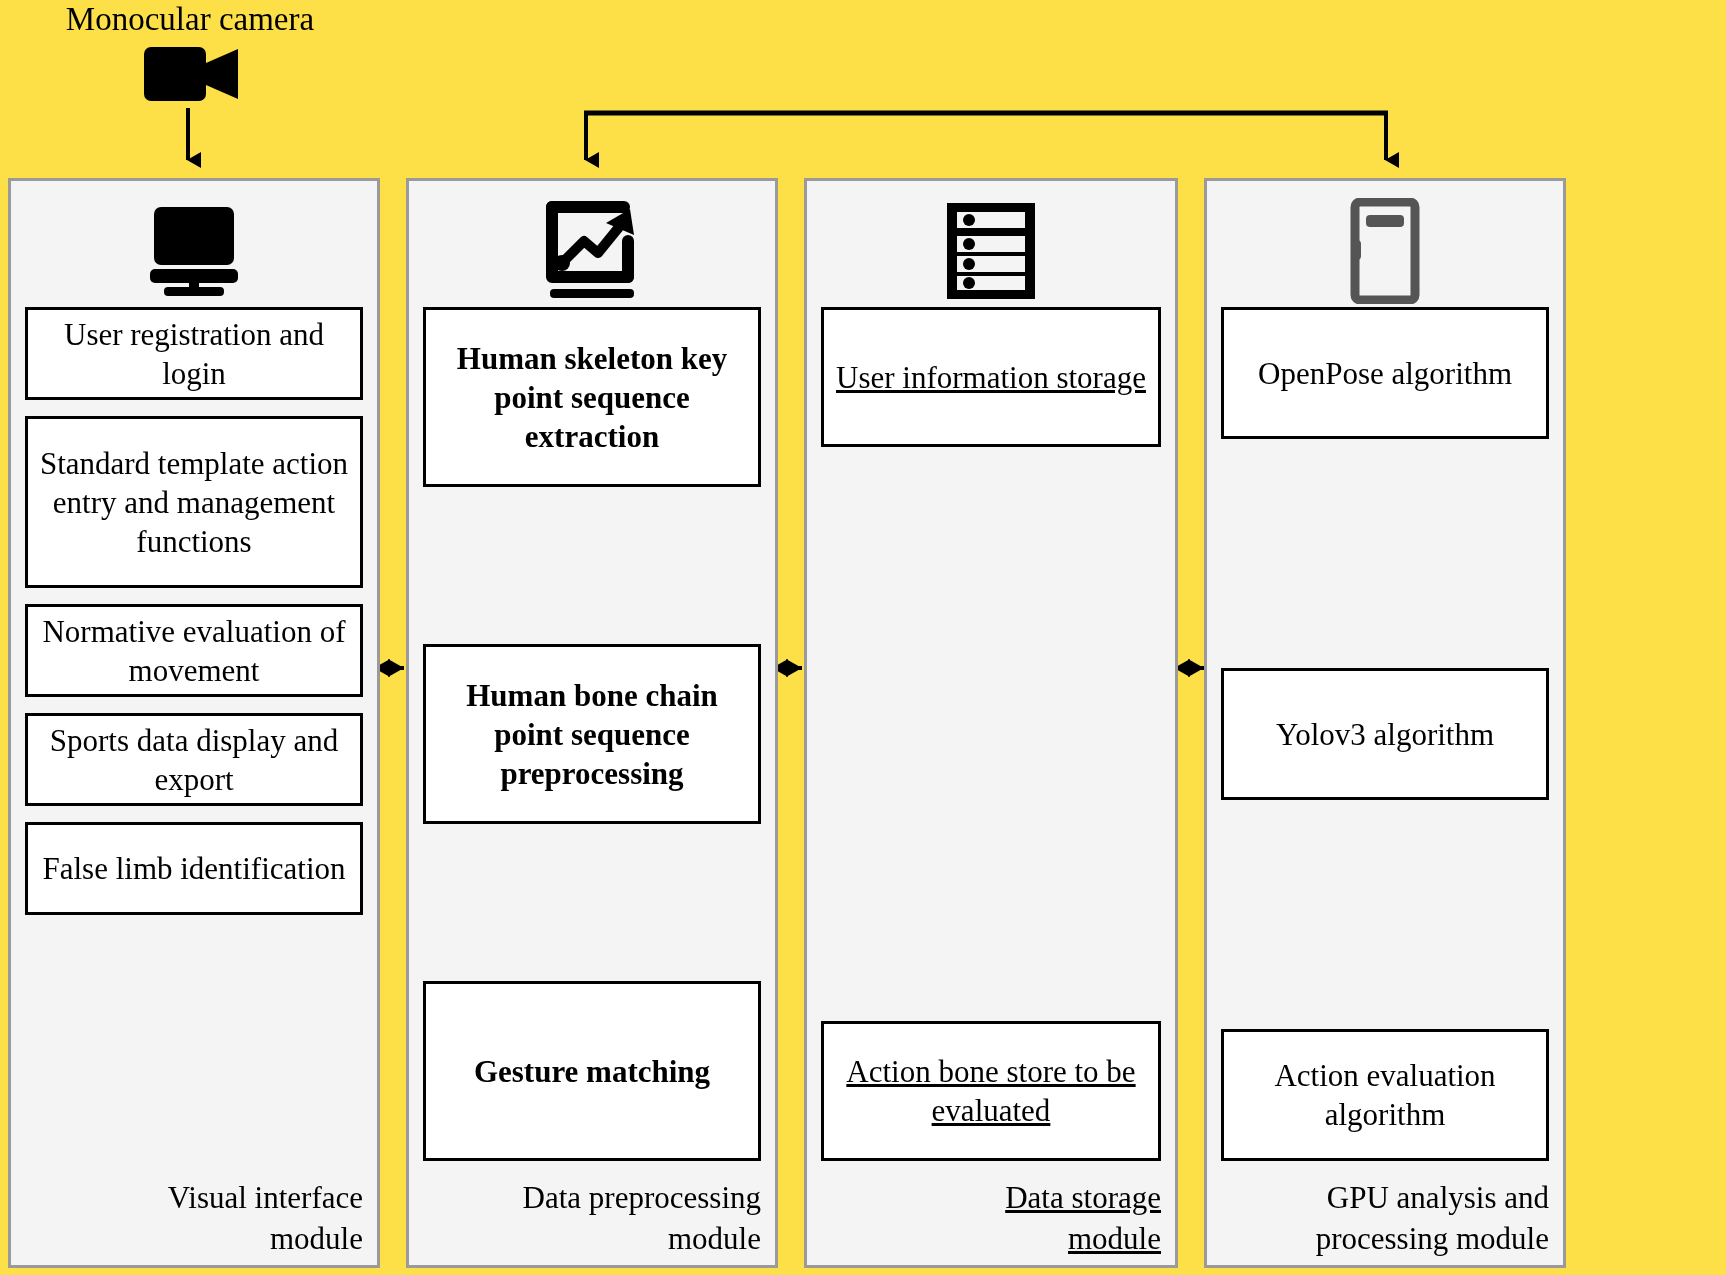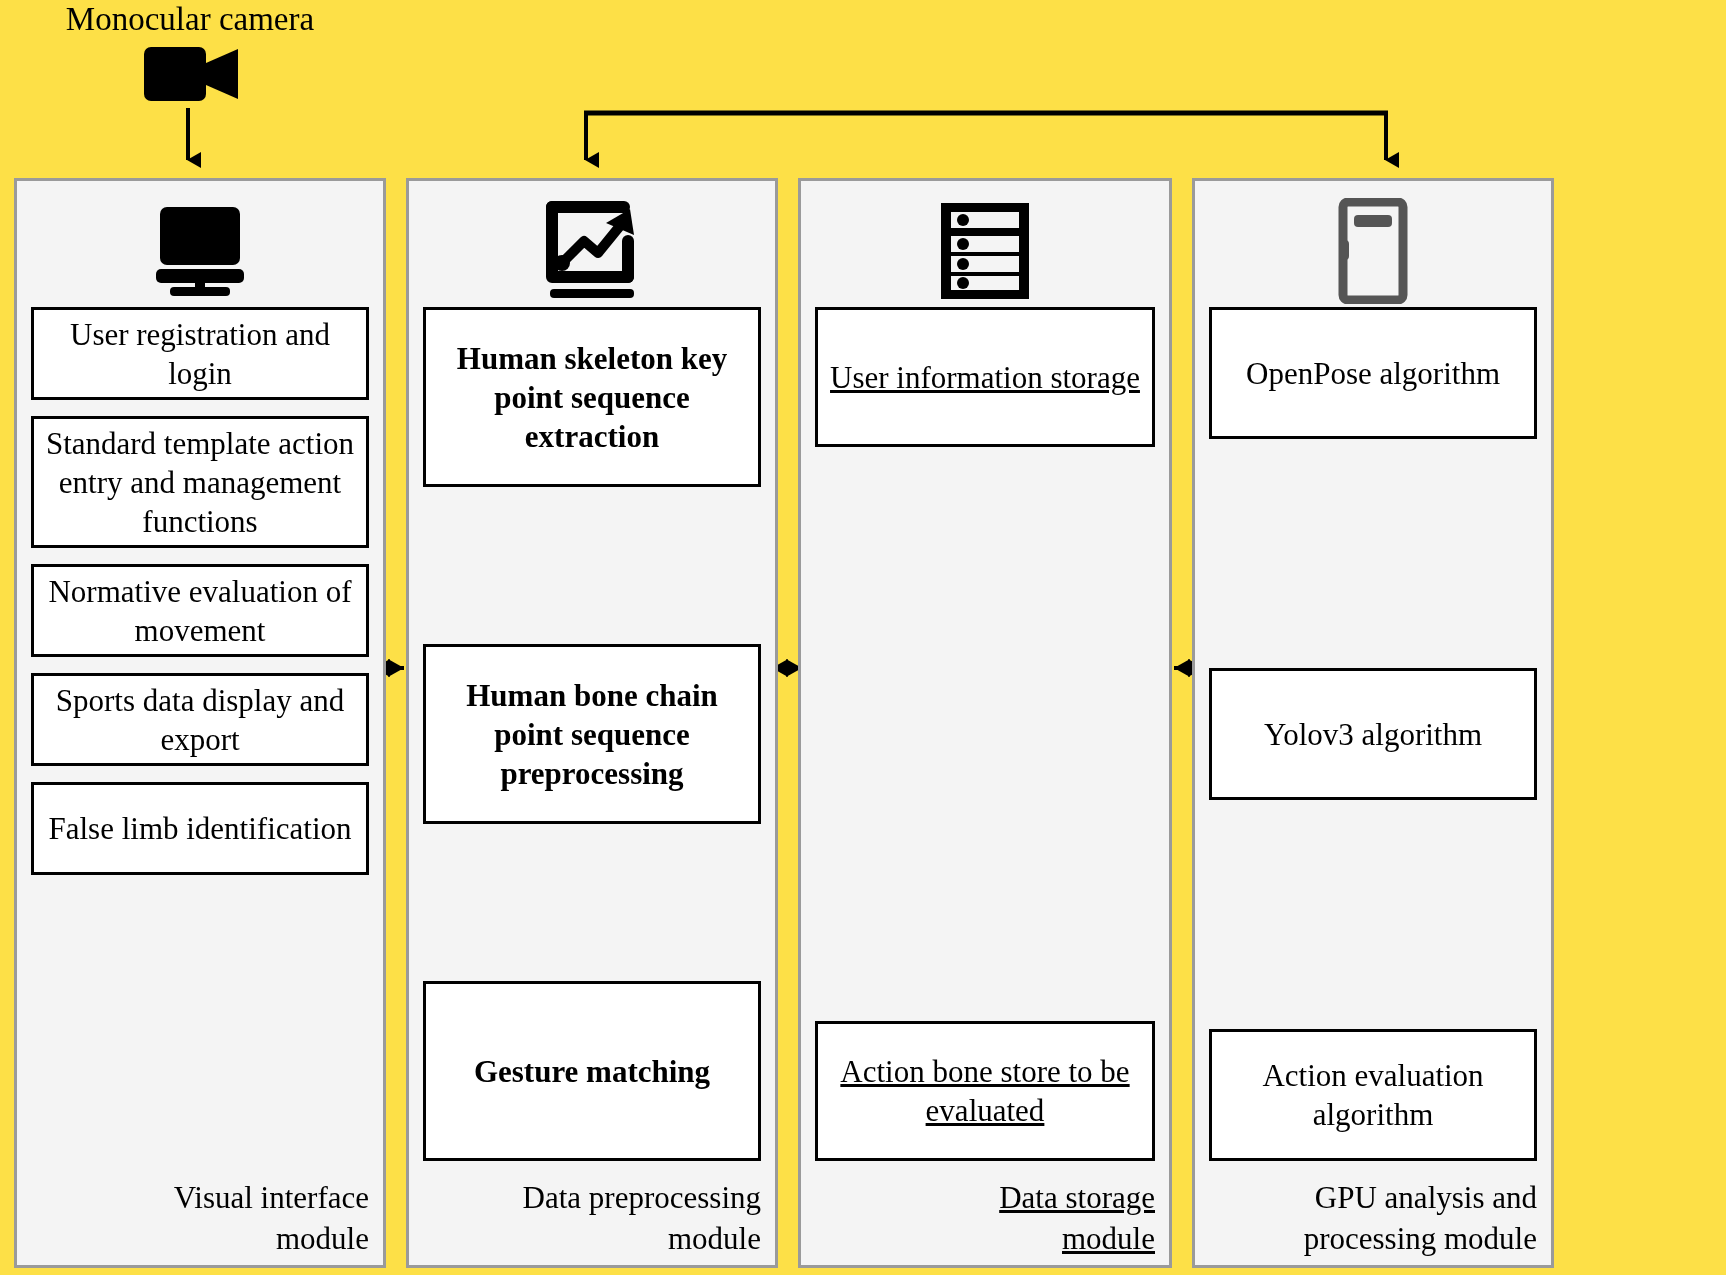--- a/index.html
+++ b/index.html
@@ -58,22 +58,21 @@
   
   #modules {
     position: absolute;
     left: 8px;
     top: 178px;
     width: 1710px;
     height: 1090px;
     display: flex;
     flex-direction: row;
     align-items: stretch;
-    gap: 20px;
-    margin-left: 6px;
+    gap: 26px;
   }
   .module {
     position: relative;
     background: #f4f4f4;
     border: 3px solid #9a9a9a;
     box-sizing: border-box;
     display: flex;
     flex-direction: column;
     align-items: center;
     padding: 14px 14px 0 14px;
@@ -108,21 +107,21 @@
     display: flex;
     align-items: center;
     justify-content: center;
     text-align: center;
     font-size: 31px;
     line-height: 39px;
     padding: 8px 6px;
   }
   .col1 .item-box { margin-bottom: 16px; }
   .col1 .item-box.h2 { height: 93px; }
-  .col1 .item-box.h3 { height: 132px; }
+  .col1 .item-box.h3 { height: 172px; }
 
   .col2 .item-box { height: 180px; font-weight: bold; }
   .col3 .item-box { height: 140px; }
   .col4 .item-box { height: 132px; }
 
   .module-footer {
     flex: 0 0 auto;
     width: 100%;
     text-align: right;
     font-size: 31px;

